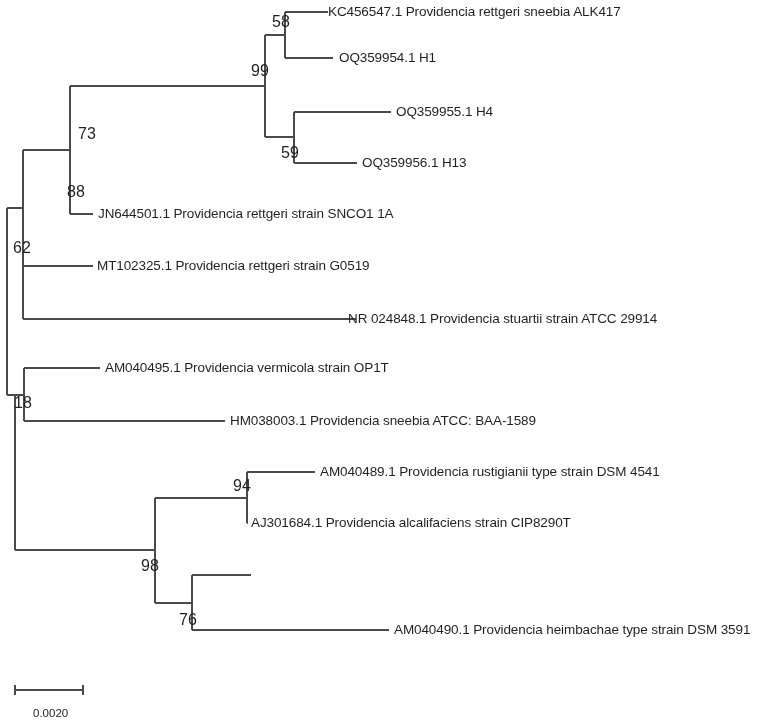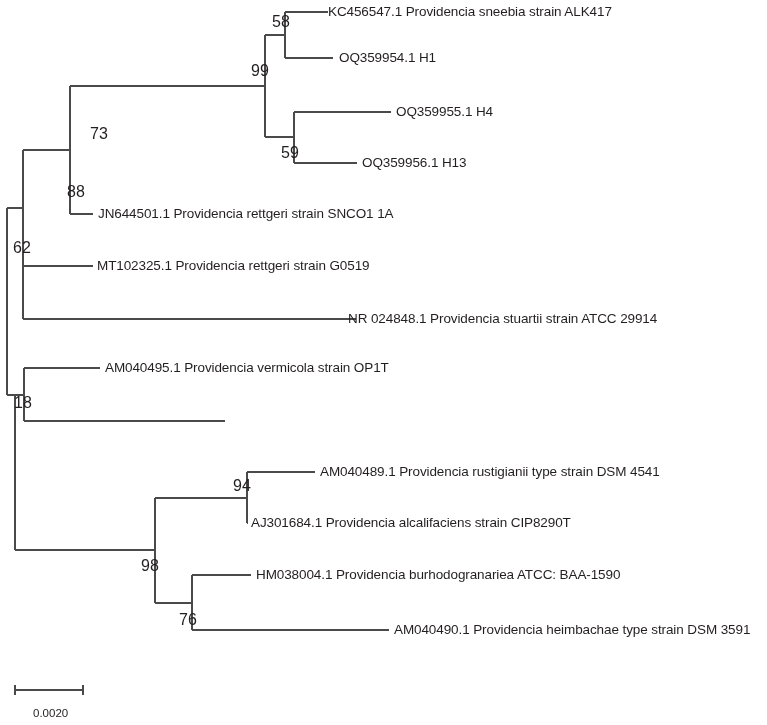--- a/index.html
+++ b/index.html
@@ -107,52 +107,52 @@
       <path d="M15,395 V550"></path>
       <path d="M7,263 V395"></path>
       <path d="M7,395 H15"></path>
 
       <path d="M15,690 H83"></path>
       <path d="M15,685 V695"></path>
       <path d="M83,685 V695"></path>
     </g>
   </svg>
 
-  <div class="tip-label" style="left:328px; top:12px;">KC456547.1 Providencia sneebia strain ALK417</div>
+  <div class="tip-label" style="left:328px; top:12px;">KC456547.1 Providencia rettgeri sneebia ALK417</div>
 
   <div class="tip-label" style="left:339px; top:58px;">OQ359954.1 H1</div>
 
   <div class="tip-label" style="left:396px; top:112px;">OQ359955.1 H4</div>
 
   <div class="tip-label" style="left:362px; top:163px;">OQ359956.1 H13</div>
 
   <div class="tip-label" style="left:98px; top:214px;">JN644501.1 Providencia rettgeri strain SNCO1 1A</div>
 
   <div class="tip-label" style="left:97px; top:266px;">MT102325.1 Providencia rettgeri strain G0519</div>
 
   <div class="tip-label" style="left:348px; top:319px;">NR 024848.1 Providencia stuartii strain ATCC 29914</div>
 
   <div class="tip-label" style="left:105px; top:368px;">AM040495.1 Providencia vermicola strain OP1T</div>
 
+  <div class="tip-label" style="left:230px; top:421px;">HM038003.1 Providencia sneebia ATCC: BAA-1589</div>
 
   <div class="tip-label" style="left:320px; top:472px;">AM040489.1 Providencia rustigianii type strain DSM 4541</div>
 
   <div class="tip-label" style="left:251px; top:523px;">AJ301684.1 Providencia alcalifaciens strain CIP8290T</div>
 
-  <div class="tip-label" style="left:256px; top:575px;">HM038004.1 Providencia burhodogranariea ATCC: BAA-1590</div>
 
   <div class="tip-label" style="left:394px; top:630px;">AM040490.1 Providencia heimbachae type strain DSM 3591</div>
 
   <div class="support-label" style="left:272px; top:22px;">58</div>
 
   <div class="support-label" style="left:251px; top:71px;">99</div>
 
   <div class="support-label" style="left:281px; top:153px;">59</div>
 
-  <div class="support-label" style="left:78px; top:134px;margin-left:12px;">73</div>
+  <div class="support-label" style="left:78px; top:134px;">73</div>
 
   <div class="support-label" style="left:55px; top:192px;padding-left:12px;">88</div>
 
   <div class="support-label" style="left:13px; top:248px;">62</div>
 
   <div class="support-label" style="left:14px; top:403px;">18</div>
 
   <div class="support-label" style="left:233px; top:486px;">94</div>
 
   <div class="support-label" style="left:141px; top:566px;">98</div>

